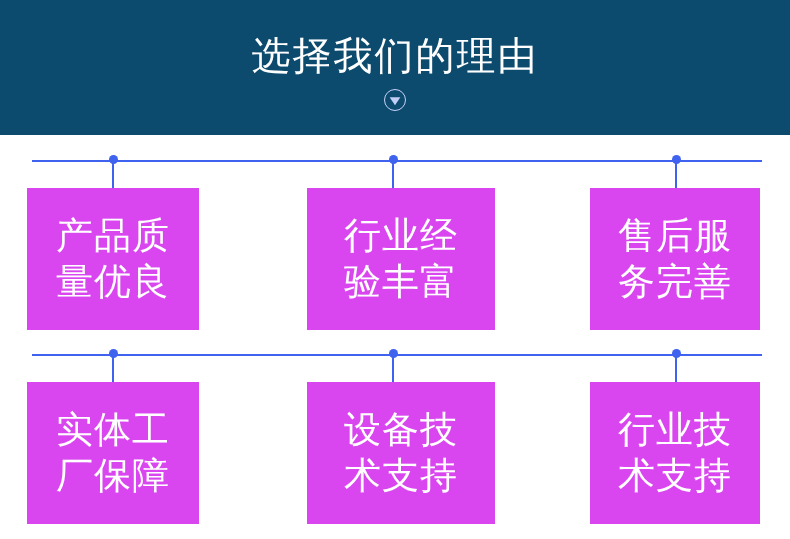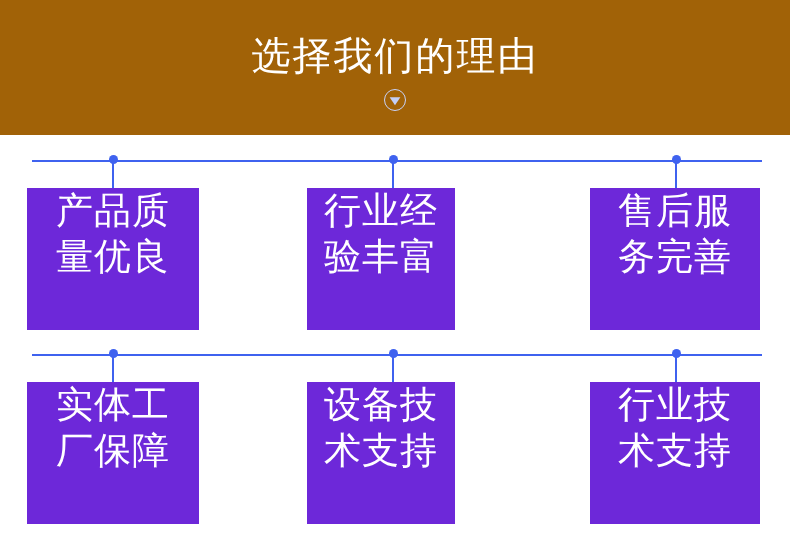--- a/index.html
+++ b/index.html
@@ -15,21 +15,21 @@
     position: relative;
   }
 
   
   .banner {
     position: absolute;
     left: 0;
     top: 0;
     width: 790px;
     height: 135px;
-    background: #a16207;
+    background: #0c4a6e;
     display: flex;
     flex-direction: column;
     align-items: center;
     justify-content: flex-start;
   }
   .banner-title {
     margin-top: 34px;
     color: #ffffff;
     font-size: 39px;
     line-height: 44px;
@@ -78,37 +78,38 @@
     width: 2px;
     height: 28px;
     margin-left: -1px;
     background: #3f62ef;
   }
 
   .card {
     position: absolute;
     top: 33px;
     height: 142px;
-    background: #6d28d9;
+    background: #d946ef;
     color: #ffffff;
     display: flex;
+    align-items: center;
     justify-content: center;
     text-align: center;
   }
   .card-text {
     font-size: 37px;
     line-height: 46px;
     font-weight: 400;
     letter-spacing: 1px;
     white-space: pre-line;
   }
 
   
   .col-0 { left: 27px;  width: 172px; }
-  .col-1 { left: 307px; width: 148px; }
+  .col-1 { left: 307px; width: 188px; }
   .col-2 { left: 590px; width: 170px; }
 
   .node-0, .stem-0 { left: 113px; }
   .node-1, .stem-1 { left: 393px; }
   .node-2, .stem-2 { left: 676px; }
 </style>
 </head>
 <body>
 
 <div class="banner">

